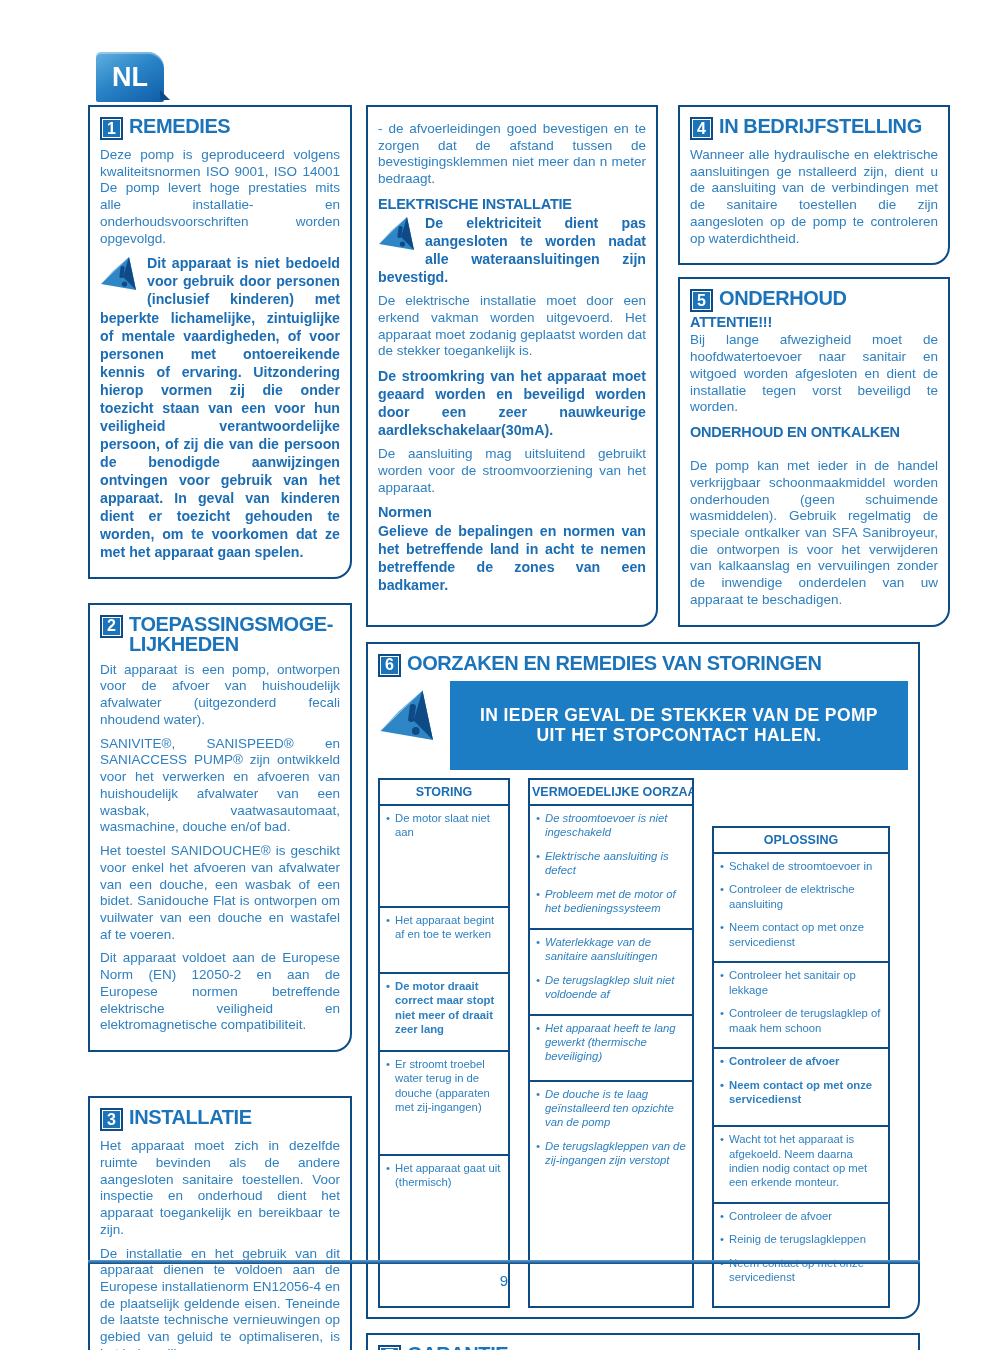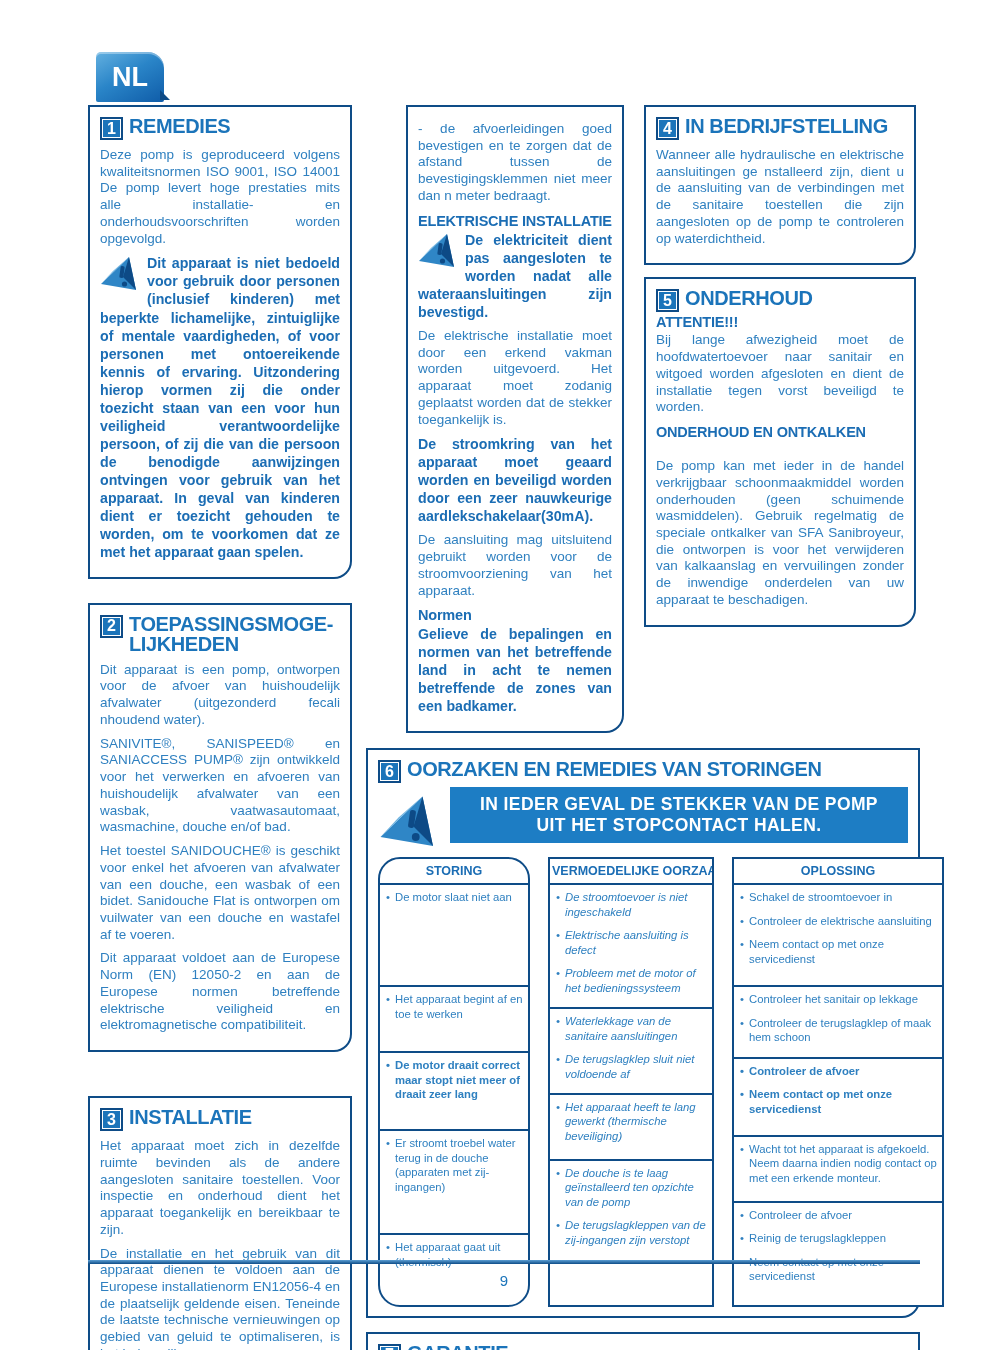--- a/index.html
+++ b/index.html
@@ -23,21 +23,21 @@
   .nl-tab::after{
     content:"";position:absolute;right:-6px;bottom:2px;width:0;height:0;
     border-style:solid;border-width:10px 0 0 10px;border-color:transparent transparent transparent #0d4a86;
   }
   .nl-tab span{color:#fff;font-weight:bold;font-size:27px;letter-spacing:0;}
 
   .content{position:absolute;left:88px;top:105px;width:832px;display:flex;gap:14px;}
   .col-left{width:264px;flex:none;}
   .col-right-area{width:554px;flex:none;}
   .top-row{display:flex;gap:20px;}
-  .mid-box{width:218px;flex:none;margin-left:40px;}
+  .mid-box{width:292px;flex:none;}
   .right-stack{width:272px;flex:none;display:flex;flex-direction:column;gap:12px;}
 
   .box{
     border:2px solid var(--border);
     border-bottom-right-radius:18px;
     padding:7px 10px 9px 10px;
     background:#fff;
   }
   .gap24{margin-bottom:24px;}
   .gap44{margin-bottom:44px;}
@@ -58,27 +58,27 @@
   .subhead{font-weight:bold;color:var(--bold);font-size:14.5px;margin:8px 0 2px 0;letter-spacing:-0.2px;}
   .warn-wrap{overflow:visible;}
   .warn-icon{float:left;margin:2px 7px 2px 0;}
 
   
   .s6-bannerrow{display:flex;align-items:flex-start;gap:10px;margin:2px 0 8px 0;}
   .s6-bannerrow .bigicon{flex:none;margin-top:8px;}
   .banner{
     flex:1;background:var(--banner_bg);color:var(--banner_text);
     font-weight:bold;font-size:17.5px;line-height:1.18;letter-spacing:0.4px;
-    text-align:center;padding:7px 14px;
+    text-align:center;padding:24px 14px;
   }
   .tcols{display:flex;gap:18px;margin-top:4px;}
   .tcol{border:2px solid var(--border);background:#fff;}
-  .tcol.c1{width:152px;flex:none;border-radius:22px;}
+  .tcol.c1{width:132px;flex:none;}
   .tcol.c2{width:166px;flex:none;}
-  .tcol.c3{width:212px;flex:none;}
+  .tcol.c3{width:178px;flex:none;margin-top:48px;}
   .thead{
     text-align:center;font-weight:bold;color:var(--bold);font-size:12.5px;
     padding:5px 2px;border-bottom:2px solid var(--border);white-space:nowrap;overflow:hidden;
   }
   .trow{padding:5px 5px 3px 6px;}
   .trow + .trow{border-top:2px solid var(--border);}
   .trow.r1{min-height:100px;}
   .trow.r2{min-height:66px;}
   .trow.r3{min-height:78px;font-weight:bold;}
   .trow.r4{min-height:66px;}

